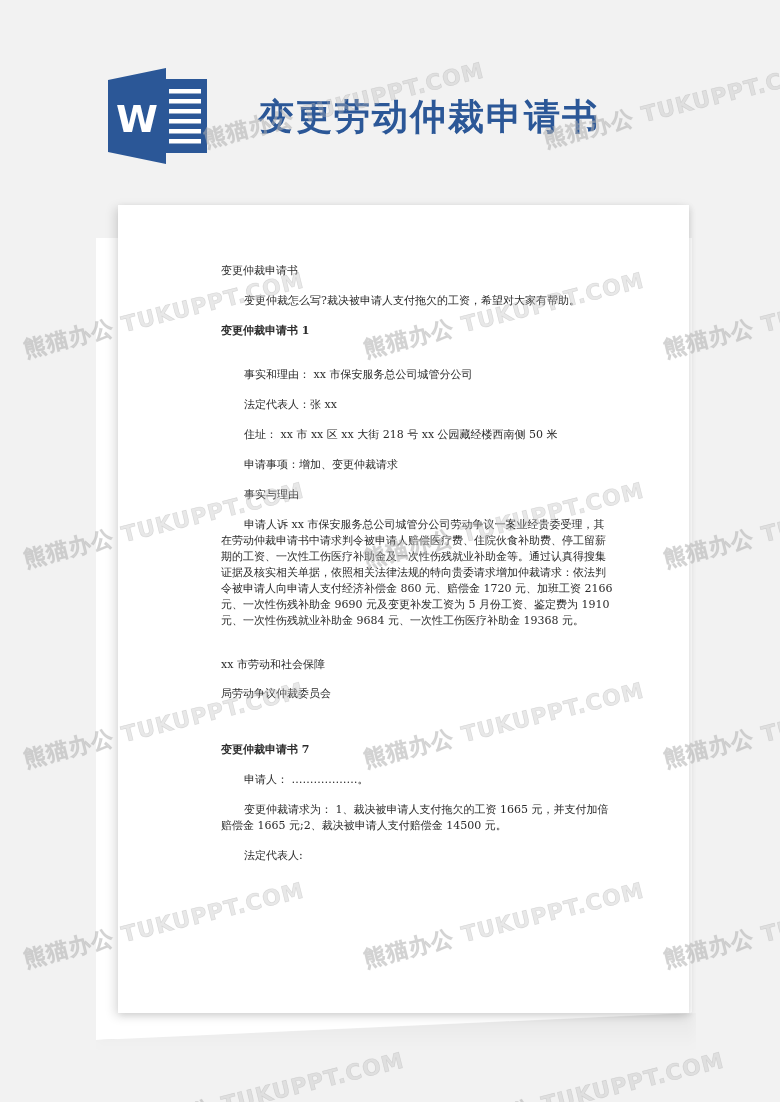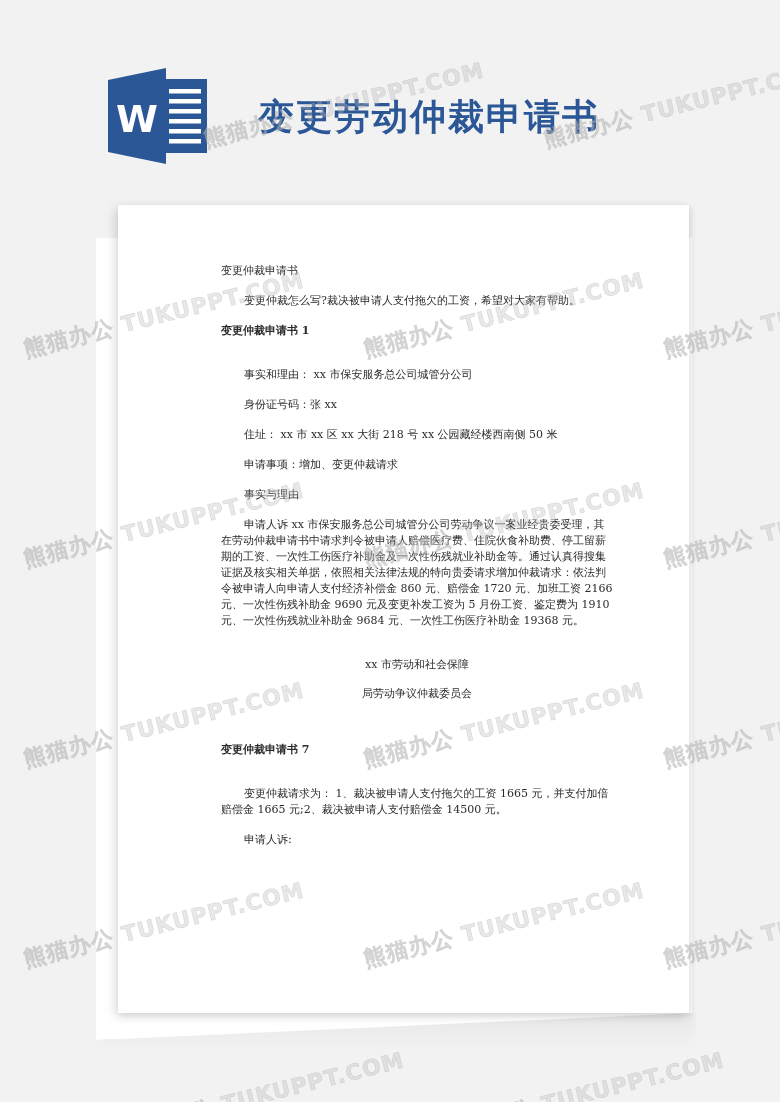--- a/index.html
+++ b/index.html
@@ -41,21 +41,21 @@
     }
 
     
     .doc {
       position: absolute; left: 103px; top: 58px; width: 392px;
       font-size: 11px; color: #2b2b2b; line-height: 16px;
     }
     .doc p { margin: 0; }
     .doc .indent { text-indent: 23px; }
     .doc .center-bold { font-weight: bold; }
-    .doc .right { text-align: center; }
+    .doc .right { text-align: left; }
     .gap-s { height: 14px; }
     .gap-m { height: 13px; }
 
     
     .wm {
       position: absolute; color: rgba(190,190,190,0.35);
       font-family: "DejaVu Sans", "Liberation Sans", sans-serif;
       font-weight: bold; font-size: 22px; letter-spacing: 1px;
       transform: rotate(-14deg); white-space: nowrap; pointer-events: none;
       -webkit-text-stroke: 0.6px rgba(170,170,170,0.35);
@@ -91,43 +91,44 @@
     <div class="doc">
       <p>变更仲裁申请书</p>
       <div class="gap-s"></div>
       <p class="indent">变更仲裁怎么写?裁决被申请人支付拖欠的工资，希望对大家有帮助。</p>
       <div class="gap-s"></div>
       <p class="center-bold">变更仲裁申请书 1</p>
       <div class="gap-s"></div>
       <div class="gap-s"></div>
       <p class="indent">事实和理由： xx 市保安服务总公司城管分公司</p>
       <div class="gap-s"></div>
-      <p class="indent">身份证号码：张 xx</p>
+      <p class="indent">法定代表人：张 xx</p>
       <div class="gap-s"></div>
       <p class="indent">住址： xx 市 xx 区 xx 大街 218 号 xx 公园藏经楼西南侧 50 米</p>
       <div class="gap-s"></div>
       <p class="indent">申请事项：增加、变更仲裁请求</p>
       <div class="gap-s"></div>
       <p class="indent">事实与理由</p>
       <div class="gap-s"></div>
       <p class="indent">申请人诉 xx 市保安服务总公司城管分公司劳动争议一案业经贵委受理，其在劳动仲裁申请书中请求判令被申请人赔偿医疗费、住院伙食补助费、停工留薪期的工资、一次性工伤医疗补助金及一次性伤残就业补助金等。通过认真得搜集证据及核实相关单据，依照相关法律法规的特向贵委请求增加仲裁请求：依法判令被申请人向申请人支付经济补偿金 860 元、赔偿金 1720 元、加班工资 2166 元、一次性伤残补助金 9690 元及变更补发工资为 5 月份工资、鉴定费为 1910 元、一次性伤残就业补助金 9684 元、一次性工伤医疗补助金 19368 元。</p>
       <div class="gap-s"></div>
       <div class="gap-s"></div>
       <p class="right">xx 市劳动和社会保障</p>
       <div class="gap-m"></div>
       <p class="right">局劳动争议仲裁委员会</p>
       <div class="gap-m"></div>
       <div class="gap-m"></div>
       <div class="gap-s"></div>
       <p class="center-bold">变更仲裁申请书 7</p>
       <div class="gap-s"></div>
+      <p class="indent">申请人： ………………。</p>
       <div class="gap-s"></div>
       <p class="indent">变更仲裁请求为： 1、裁决被申请人支付拖欠的工资 1665 元，并支付加倍赔偿金 1665 元;2、裁决被申请人支付赔偿金 14500 元。</p>
       <div class="gap-s"></div>
-      <p class="indent">申请人诉:</p>
+      <p class="indent">法定代表人:</p>
     </div>
   </div>
 
   <div class="wm" style="left: 20px; top: 300px;">熊猫办公 TUKUPPT.COM</div>
   <div class="wm" style="left: 360px; top: 300px;">熊猫办公 TUKUPPT.COM</div>
   <div class="wm" style="left: 660px; top: 300px;">熊猫办公 TUKUPPT.COM</div>
   <div class="wm" style="left: 20px; top: 510px;">熊猫办公 TUKUPPT.COM</div>
   <div class="wm" style="left: 360px; top: 510px;">熊猫办公 TUKUPPT.COM</div>
   <div class="wm" style="left: 660px; top: 510px;">熊猫办公 TUKUPPT.COM</div>
   <div class="wm" style="left: 20px; top: 710px;">熊猫办公 TUKUPPT.COM</div>

